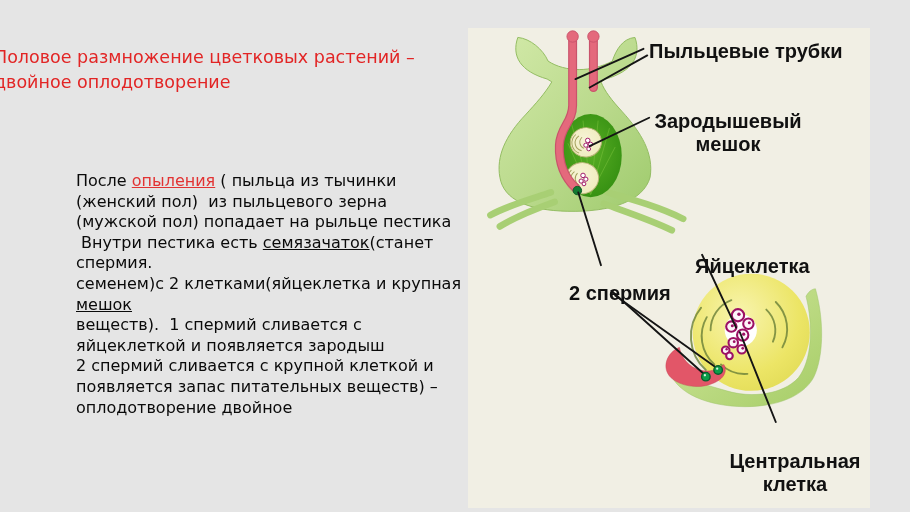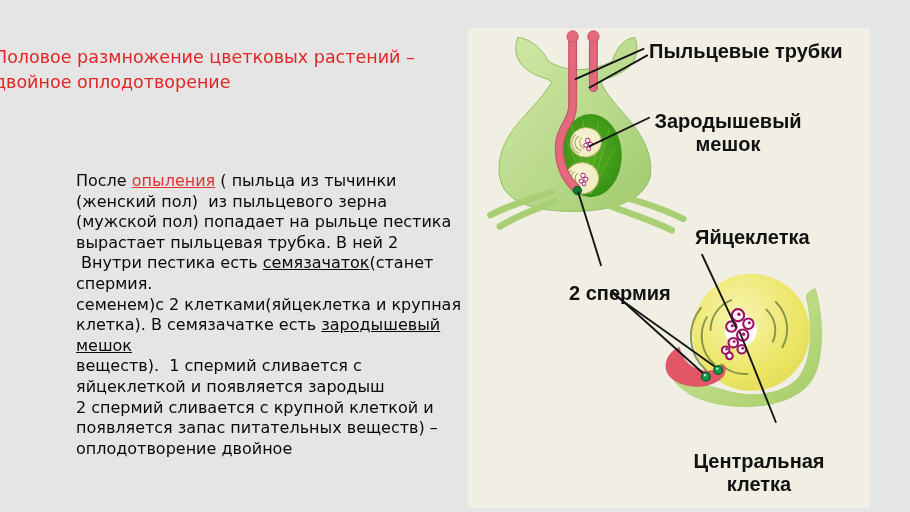--- a/index.html
+++ b/index.html
@@ -27,25 +27,23 @@
 <body>
 
 <div class="slide">
 
   <div class="title"><span>Половое размножение цветковых растений –</span><br><span>двойное оплодотворение</span></div>
 
   <div class="body-text" id="body-text">
       <div class="bline"><span>После </span><span class="ru">опыления</span><span> ( пыльца из тычинки</span></div>
       <div class="bline"><span>(женский пол)  из пыльцевого зерна</span></div>
       <div class="bline"><span>(мужской пол) попадает на рыльце пестика</span></div>
-      <div class="bline"><span>вырастает пыльцевая трубка. В ней 2</span></div>
       <div class="bline"><span> Внутри пестика есть </span><span class="u">семязачаток</span><span>(станет</span></div>
       <div class="bline"><span>спермия.</span></div>
       <div class="bline"><span>семенем)с 2 клетками(яйцеклетка и крупная</span></div>
-      <div class="bline"><span>клетка). В семязачатке есть </span><span class="u">зародышевый</span></div>
       <div class="bline"><span class="u">мешок</span></div>
       <div class="bline"><span>веществ).  1 спермий сливается с</span></div>
       <div class="bline"><span>яйцеклеткой и появляется зародыш</span></div>
       <div class="bline"><span>2 спермий сливается с крупной клеткой и</span></div>
       <div class="bline"><span>появляется запас питательных веществ) –</span></div>
       <div class="bline"><span>оплодотворение двойное</span></div>
     </div>
 
   <div class="panel">
     <svg width="402" height="480" viewBox="468 28 402 508">
@@ -198,17 +196,17 @@
         <circle cx="708" cy="397" r="4.5" fill="#0e9e4a" stroke="#0b5e2d" stroke-width="1.5"></circle>
         <circle cx="721" cy="390" r="4.5" fill="#0e9e4a" stroke="#0b5e2d" stroke-width="1.5"></circle>
         <circle cx="707" cy="395.5" r="1.2" fill="#d8f5e2"></circle>
         <circle cx="720" cy="388.5" r="1.2" fill="#d8f5e2"></circle>
       </g>
     </svg>
   </div>
 
   <div class="dlabel" style="left:649px;top:40px;">Пыльцевые трубки</div>
   <div class="dlabel center" style="left:628px;top:110px;width:200px;"><span>Зародышевый</span><br><span>мешок</span></div>
-  <div class="dlabel" style="left:695px;top:226px;">Яйцеклетка</div>
+  <div class="dlabel" style="left:695px;top:255px;">Яйцеклетка</div>
   <div class="dlabel" style="left:569px;top:282px;">2 спермия</div>
-  <div class="dlabel center" style="left:664px;top:450px;width:190px;"><span>Центральная</span><br><span>клетка</span></div>
+  <div class="dlabel center" style="left:700px;top:450px;width:190px;"><span>Центральная</span><br><span>клетка</span></div>
 
 </div>
 
 </body></html>

